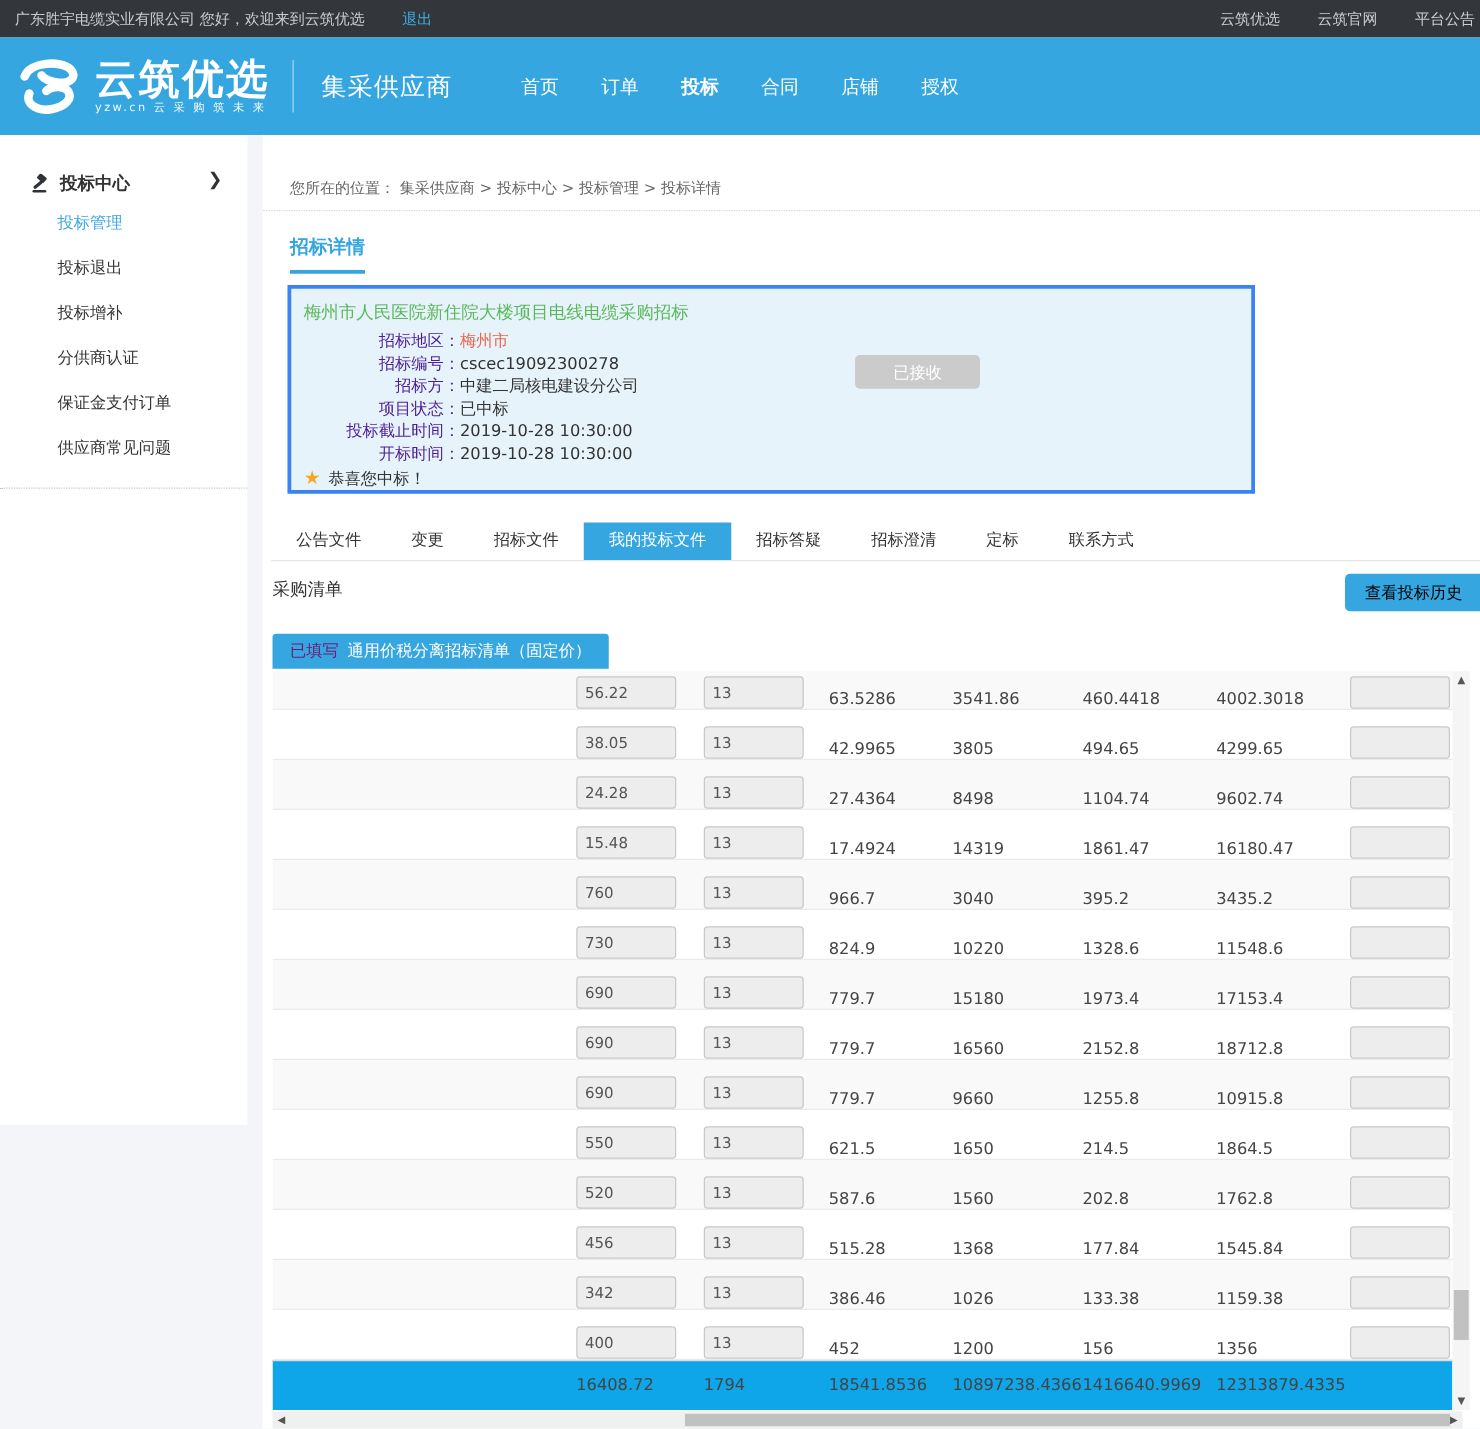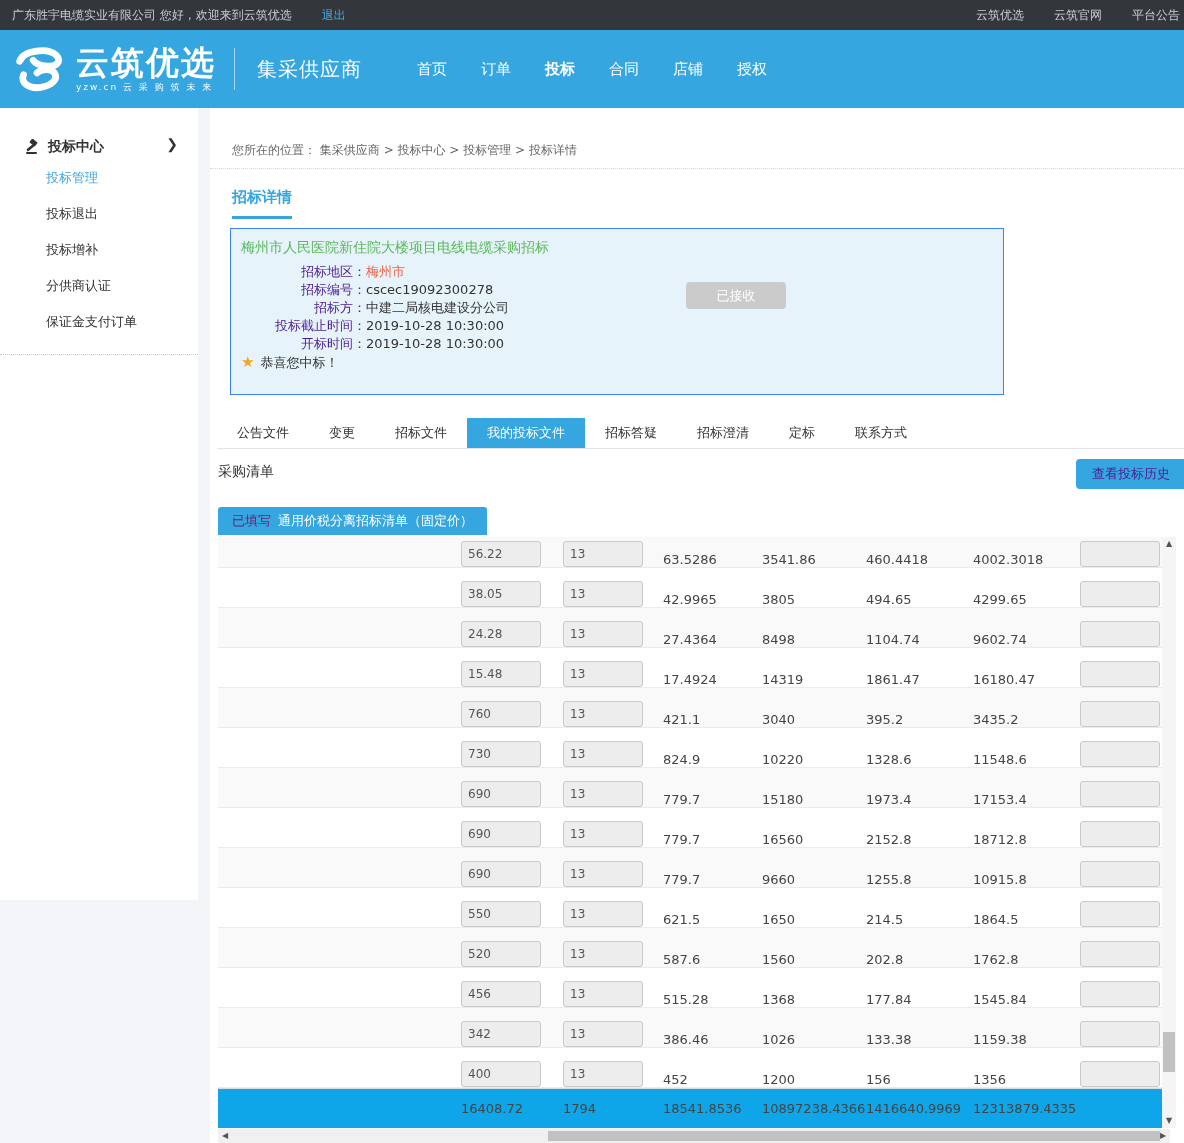--- a/index.html
+++ b/index.html
@@ -38,37 +38,37 @@
   .side-item.active { color:#3ea7e0; }
   .side-dotted { border-bottom:1px dotted #c9c9c9; margin-top:14px; }
   
   .content { position:absolute; top:108px; left:210px; width:974px; height:1035px; background:#fff; }
   .breadcrumb { position:absolute; top:34px; left:22px; font-size:12px; color:#666; }
   .bc-dotted { position:absolute; top:60px; left:0; width:974px; border-bottom:1px dotted #d8d8d8; }
   .detail-tab { position:absolute; top:80px; left:22px; color:#36a6e0; font-size:15px;
     font-weight:bold; padding-bottom:9px; border-bottom:3px solid #36a6e0; cursor:pointer; }
   
   .project-box { position:absolute; top:120px; left:20px; width:774px; height:167px;
-    background:#e6f3fb; border:1px solid #3b82f6; font-size:13px; padding-top:10px; }
+    background:#e6f3fb; border:3px solid #3b82f6; font-size:13px; padding-top:10px; }
   .project-title { color:#5cb85c; font-size:14px; padding-left:10px; margin-bottom:6px; }
   .field-row { display:flex; line-height:18px; }
   .field-label { width:135px; text-align:right; color:#4c1d95; flex:none; }
   .congrats-row { padding-left:10px; margin-top:0; color:#333; }
   .star-icon { color:#f5a623; font-size:15px; margin-right:2px; }
   .received-btn { position:absolute; top:53px; right:217px; width:100px; height:27px;
     background:#cbcbcb; color:#fff; border:none; border-radius:4px; font-size:13px;
     font-family:inherit; cursor:default; }
   
   .detail-tabs { position:absolute; top:310px; left:7px; right:0; display:flex;
     border-bottom:1px solid #e5e5e5; }
   .dtab { height:30px; line-height:30px; padding:0 20px; font-size:13px; color:#333; cursor:pointer; white-space:nowrap; }
   .dtab.active { background:#36a6e0; color:#fff; }
   .section-title { position:absolute; top:355px; left:8px; font-size:14px; color:#333; }
   .history-btn { position:absolute; top:351px; right:0; height:30px; padding:0 14px 0 16px;
-    background:#36a6e0; color:#4c1d95; border:none; border-radius:4px 0 0 4px; font-size:13px;
+    background:#36a6e0; color:#000000; border:none; border-radius:4px 0 0 4px; font-size:13px;
     font-family:inherit; cursor:pointer; }
   
   .list-tag { position:absolute; top:399px; left:8px; height:28px; background:#36a6e0;
     border-radius:3px 3px 0 0; color:#fff; font-size:13px; display:flex; align-items:center;
     padding:0 14px; cursor:pointer; }
   .tag-status { color:#701a75; margin-right:7px; }
   
   .table-area { position:absolute; top:429px; left:8px; width:958px; height:591px; }
   .rows-viewport { position:absolute; top:0; left:0; width:944px; height:591px; overflow:hidden; }
   .rows-inner { margin-top:-9px; }
@@ -142,20 +142,21 @@
     </svg>
     <span>投标中心</span>
     <span class="side-chevron">❯</span>
   </div>
   <div class="side-menu">
       <div class="side-item active">投标管理</div>
       <div class="side-item">投标退出</div>
       <div class="side-item">投标增补</div>
       <div class="side-item">分供商认证</div>
       <div class="side-item">保证金支付订单</div>
+      <div class="side-item">供应商常见问题</div>
     </div>
   <div class="side-dotted"></div>
 </div>
 
 <div class="content">
 
   <div class="breadcrumb">
     <span>您所在的位置：</span>
     <span>集采供应商 &gt; 投标中心 &gt; 投标管理 &gt; 投标详情</span>
   </div>
@@ -170,20 +171,24 @@
           <span class="field-label">招标地区：</span>
           <span class="field-value" style="color: rgb(233, 101, 75);">梅州市</span>
         </div>
         <div class="field-row">
           <span class="field-label">招标编号：</span>
           <span class="field-value" style="color: rgb(51, 51, 51);">cscec19092300278</span>
         </div>
         <div class="field-row">
           <span class="field-label">招标方：</span>
           <span class="field-value" style="color: rgb(51, 51, 51);">中建二局核电建设分公司</span>
+        </div>
+        <div class="field-row">
+          <span class="field-label">项目状态：</span>
+          <span class="field-value" style="color: rgb(51, 51, 51);">已中标</span>
         </div>
         <div class="field-row">
           <span class="field-label">投标截止时间：</span>
           <span class="field-value" style="color: rgb(51, 51, 51);">2019-10-28 10:30:00</span>
         </div>
         <div class="field-row">
           <span class="field-label">开标时间：</span>
           <span class="field-value" style="color: rgb(51, 51, 51);">2019-10-28 10:30:00</span>
         </div>
       </div>
@@ -253,21 +258,21 @@
             <div class="cval v3">17.4924</div>
             <div class="cval v4">14319</div>
             <div class="cval v5">1861.47</div>
             <div class="cval v6">16180.47</div>
             <input class="cellinput" readonly="" style="">
           </div>
           <div class="trow odd">
             <div class="sp"></div>
             <input class="cellinput ci1" readonly="" value="760" style="">
             <input class="cellinput ci2" readonly="" value="13" style="">
-            <div class="cval v3">421.1</div>
+            <div class="cval v3">966.7</div>
             <div class="cval v4">3040</div>
             <div class="cval v5">395.2</div>
             <div class="cval v6">3435.2</div>
             <input class="cellinput" readonly="" style="">
           </div>
           <div class="trow even">
             <div class="sp"></div>
             <input class="cellinput ci1" readonly="" value="730" style="">
             <input class="cellinput ci2" readonly="" value="13" style="">
             <div class="cval v3">824.9</div>

